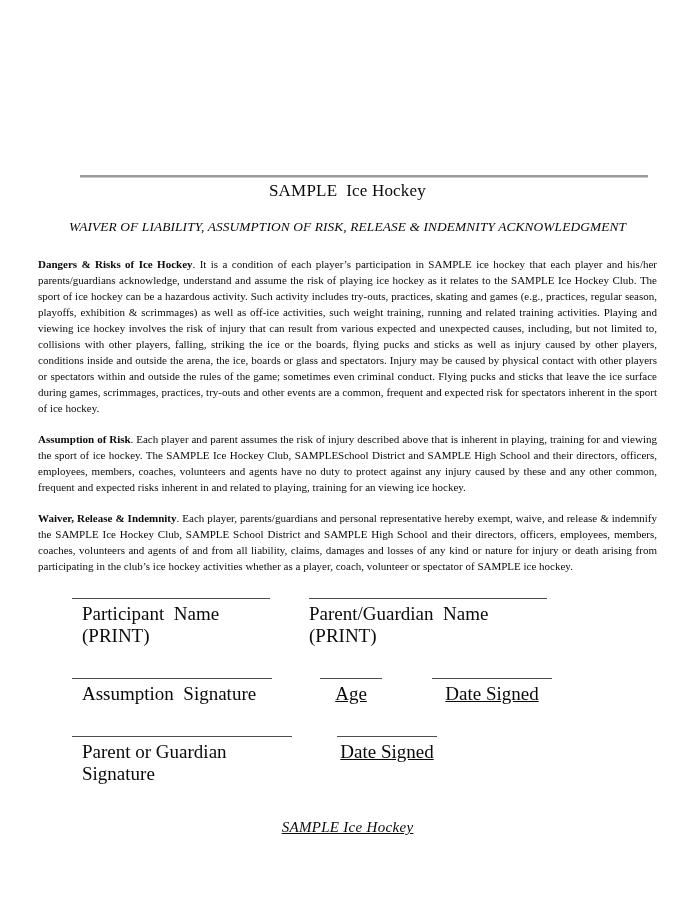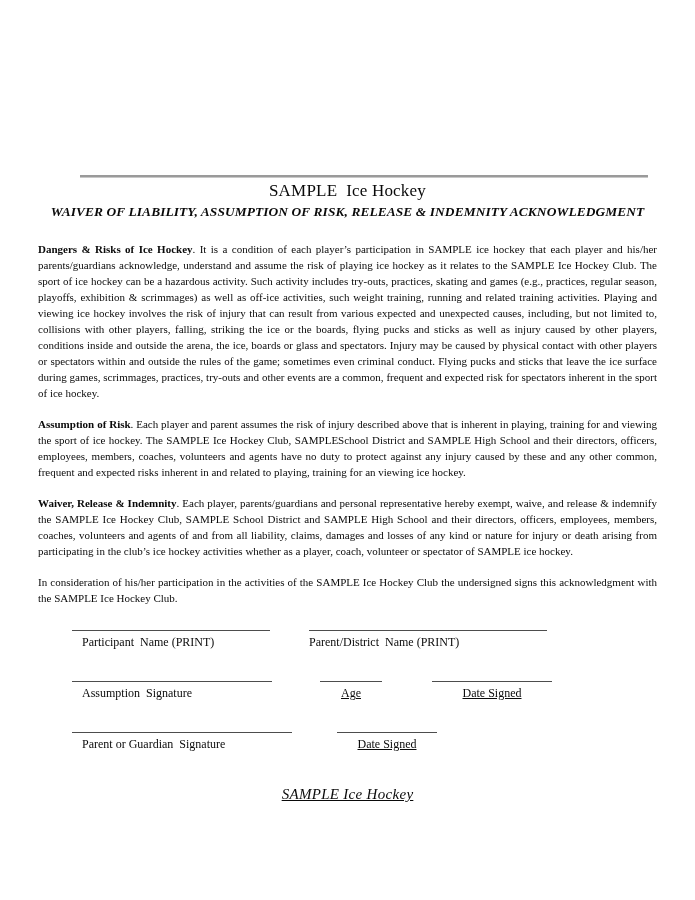--- a/index.html
+++ b/index.html
@@ -17,33 +17,33 @@
   }
 
   .content { padding: 181px 38px 0 38px; }
 
   .doc-title {
     margin: 0; text-align: center;
     font-size: 17px; font-weight: normal; white-space: pre-wrap;
     letter-spacing: 0.2px;
   }
   .doc-subtitle {
-    margin: 3px 0 21px 0; text-align: center;
-    font-size: 13.4px; font-weight: bold; font-style: italic;
+    margin: 18px 0 21px 0; text-align: center;
+    font-size: 13.4px; font-weight: normal; font-style: italic;
     letter-spacing: 0.1px;
   }
 
   .para {
     margin: 0 0 15px 0;
     font-size: 11px; line-height: 16px;
     text-align: justify;
   }
   .para b { font-weight: bold; }
 
-  .sig-section { margin-left: 34px; margin-top: 10px; font-size: 12px; }
+  .sig-section { margin-left: 34px; margin-top: 10px; font-size: 19px; }
   .sig-row { display: flex; margin-top: 22px; }
   .sig-row.first { margin-top: 8px; }
   .sig-line { border-bottom: 1px solid #4d4d4d; height: 9px; }
   .sig-label { margin-top: 4px; white-space: pre-wrap; }
   .sig-label.indent { padding-left: 10px; }
   .sig-label.center { text-align: center; padding-left: 0; text-decoration: underline; }
 
   .w-a { width: 198px; }
   .w-b { width: 238px; margin-left: 39px; }
   .w-c { width: 200px; }
@@ -70,32 +70,31 @@
 
     <h1 class="doc-title">SAMPLE  Ice Hockey</h1>
     <h2 class="doc-subtitle">WAIVER OF LIABILITY, ASSUMPTION OF RISK, RELEASE &amp; INDEMNITY ACKNOWLEDGMENT</h2>
 
     <p class="para"><b>Dangers &amp; Risks of Ice Hockey</b><span>. It is a condition of each player’s participation in SAMPLE ice hockey that each player and his/her parents/guardians acknowledge, understand and assume the risk of playing ice hockey as it relates to the SAMPLE Ice Hockey Club.  The sport of ice hockey can be a hazardous activity.  Such activity includes try-outs, practices, skating and games (e.g., practices, regular season, playoffs, exhibition &amp; scrimmages) as well as off-ice activities, such weight training, running and related training activities.  Playing and viewing ice hockey involves the risk of injury that can result from various expected and unexpected causes, including, but not limited to, collisions with other players, falling, striking the ice or the boards, flying pucks and sticks as well as injury caused by other players, conditions inside and outside the arena, the ice, boards or glass and spectators. Injury may be caused by physical contact with other players or spectators within and outside the rules of the game; sometimes even criminal conduct. Flying pucks and sticks that leave the ice surface during games, scrimmages, practices, try-outs and other events are a common, frequent and expected risk for spectators inherent in the sport of ice hockey.</span></p>
 
     <p class="para"><b>Assumption of Risk</b><span>. Each player and parent assumes the risk of injury described above that is inherent in playing, training for and viewing the sport of ice hockey.  The SAMPLE Ice Hockey Club, SAMPLESchool District and SAMPLE High School and their directors, officers, employees, members, coaches, volunteers and agents have no duty to protect against any injury caused by these and any other common, frequent and expected risks inherent in and related to playing, training for an viewing ice hockey.</span></p>
 
     <p class="para"><b>Waiver, Release &amp; Indemnity</b><span>. Each player, parents/guardians and personal representative hereby exempt, waive, and release &amp; indemnify the SAMPLE Ice Hockey Club, SAMPLE School District and SAMPLE High School and their directors, officers, employees, members, coaches, volunteers and agents of and from all liability, claims, damages and losses of any kind or nature for injury or death arising from participating in the club’s ice hockey activities whether as a player, coach, volunteer or spectator of SAMPLE ice hockey.</span></p>
 
-    <p class="para"><span>In consideration of his/her participation in the activities of the SAMPLE Ice Hockey Club the undersigned signs this acknowledgment  with  the SAMPLE Ice Hockey Club.</span></p>
 
     <div class="sig-section">
 
       <div class="sig-row first">
         <div class="sig-col w-a">
           <div class="sig-line"></div>
           <div class="sig-label indent">Participant  Name (PRINT)</div>
         </div>
         <div class="sig-col w-b">
           <div class="sig-line"></div>
-          <div class="sig-label">Parent/District  Name (PRINT)</div>
+          <div class="sig-label">Parent/Guardian  Name (PRINT)</div>
         </div>
       </div>
 
       <div class="sig-row">
         <div class="sig-col w-c">
           <div class="sig-line"></div>
           <div class="sig-label indent">Assumption  Signature</div>
         </div>
         <div class="sig-col w-d">
           <div class="sig-line"></div>

